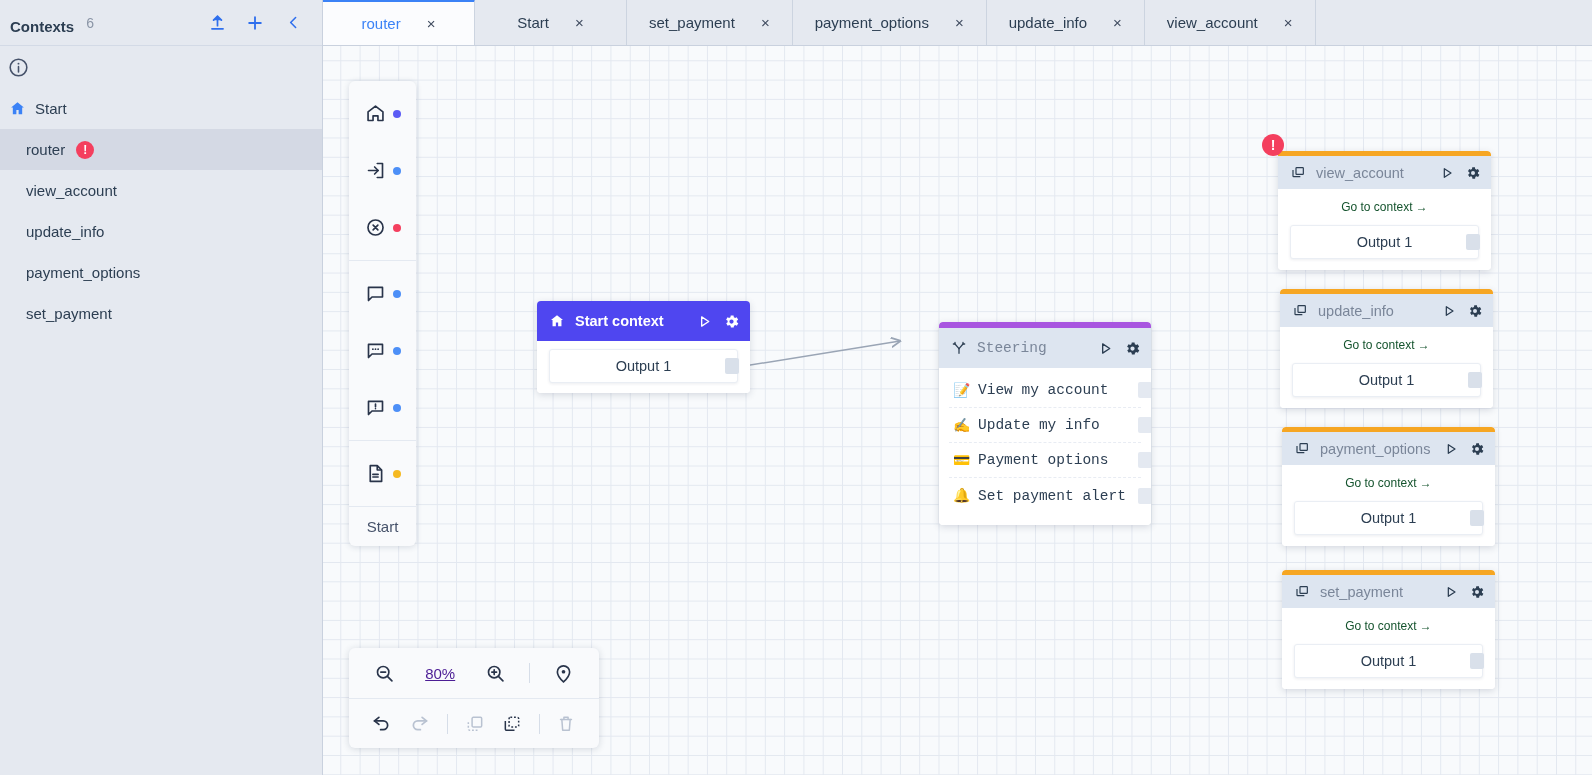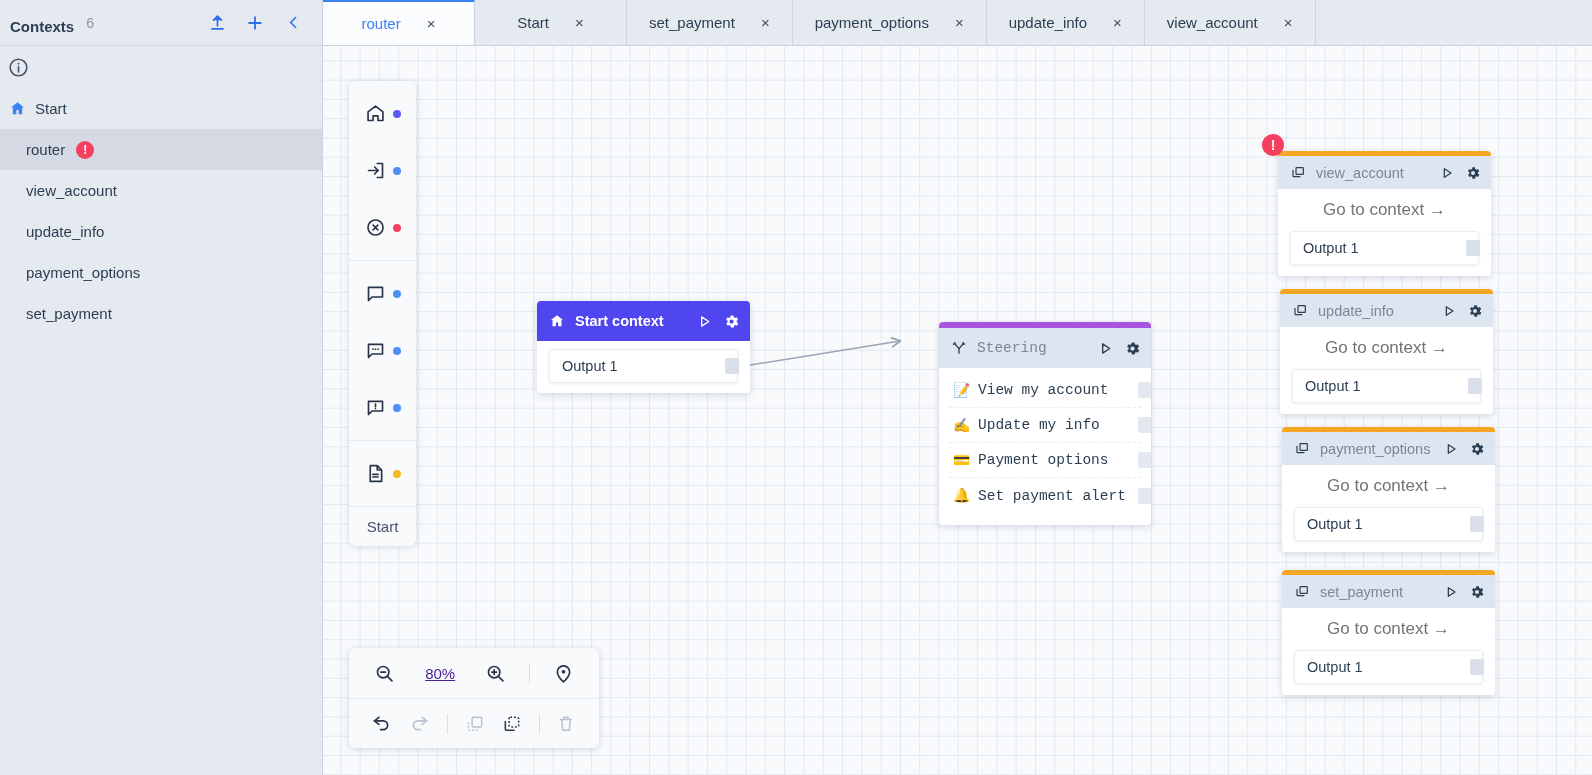--- a/index.html
+++ b/index.html
@@ -127,20 +127,21 @@
   .start-node { left: 214px; top: 255px; width: 213px; }
   .start-node .node-head { background: #4F46F0; color: #fff; font-weight: 600; }
   .start-node .node-body { background: #fff; padding: 8px 0 10px 0; }
 
   .out-row {
     position: relative; background: #fff; border: 1px solid #EAEEF4;
     border-radius: 3px; margin: 0 12px; height: 34px;
     display: flex; align-items: center; padding: 0 12px;
     font-size: 14.5px; color: #2C3E52;
     box-shadow: 0 1px 3px rgba(40,55,85,.09);
+    justify-content: center;
   }
   .out-handle {
     position: absolute; right: -2px; top: 50%; transform: translateY(-50%);
     width: 14px; height: 16px; background: #D9E0EA; border-radius: 2px;
     cursor: grab;
   }
 
   
   .steer-node { left: 616px; top: 276px; width: 212px; font-family: Liberation Mono, monospace; }
   .steer-bar { height: 6px; background: #A855E0; border-radius: 3px 3px 0 0; }
@@ -159,21 +160,21 @@
     width: 14px; height: 16px; background: #E4E9F1; border-radius: 2px; cursor: grab;
   }
 
   
   .ctx-node { width: 213px; }
   .ctx-bar { height: 5px; background: #F6A623; border-radius: 3px 3px 0 0; }
   .ctx-node .node-head { background: #DDE5F0; color: #7A8699; height: 33px; }
   .ctx-node .node-head .nh-btn { color: #2C3E52; }
   .ctx-body { background: #fff; padding: 9px 0 11px 0; }
   .goto-link {
-    text-align: center; font-size: 17px; color: #737373;
+    text-align: center; font-size: 12px; color: #14532d;
     cursor: pointer; padding: 2px 0 11px 0;
   }
   .ctx-err {
     position: absolute; left: -16px; top: -17px;
     width: 22px; height: 22px; border-radius: 50%; background: #F43F5E;
     color: #fff; font-size: 14px; font-weight: 700;
     display: flex; align-items: center; justify-content: center; line-height: 1;
   }
 
   

